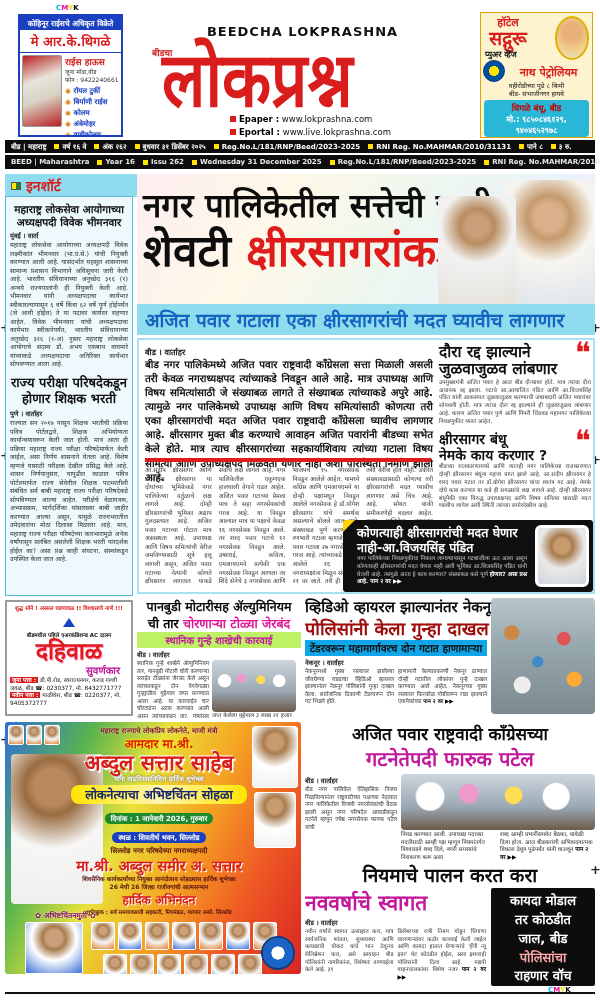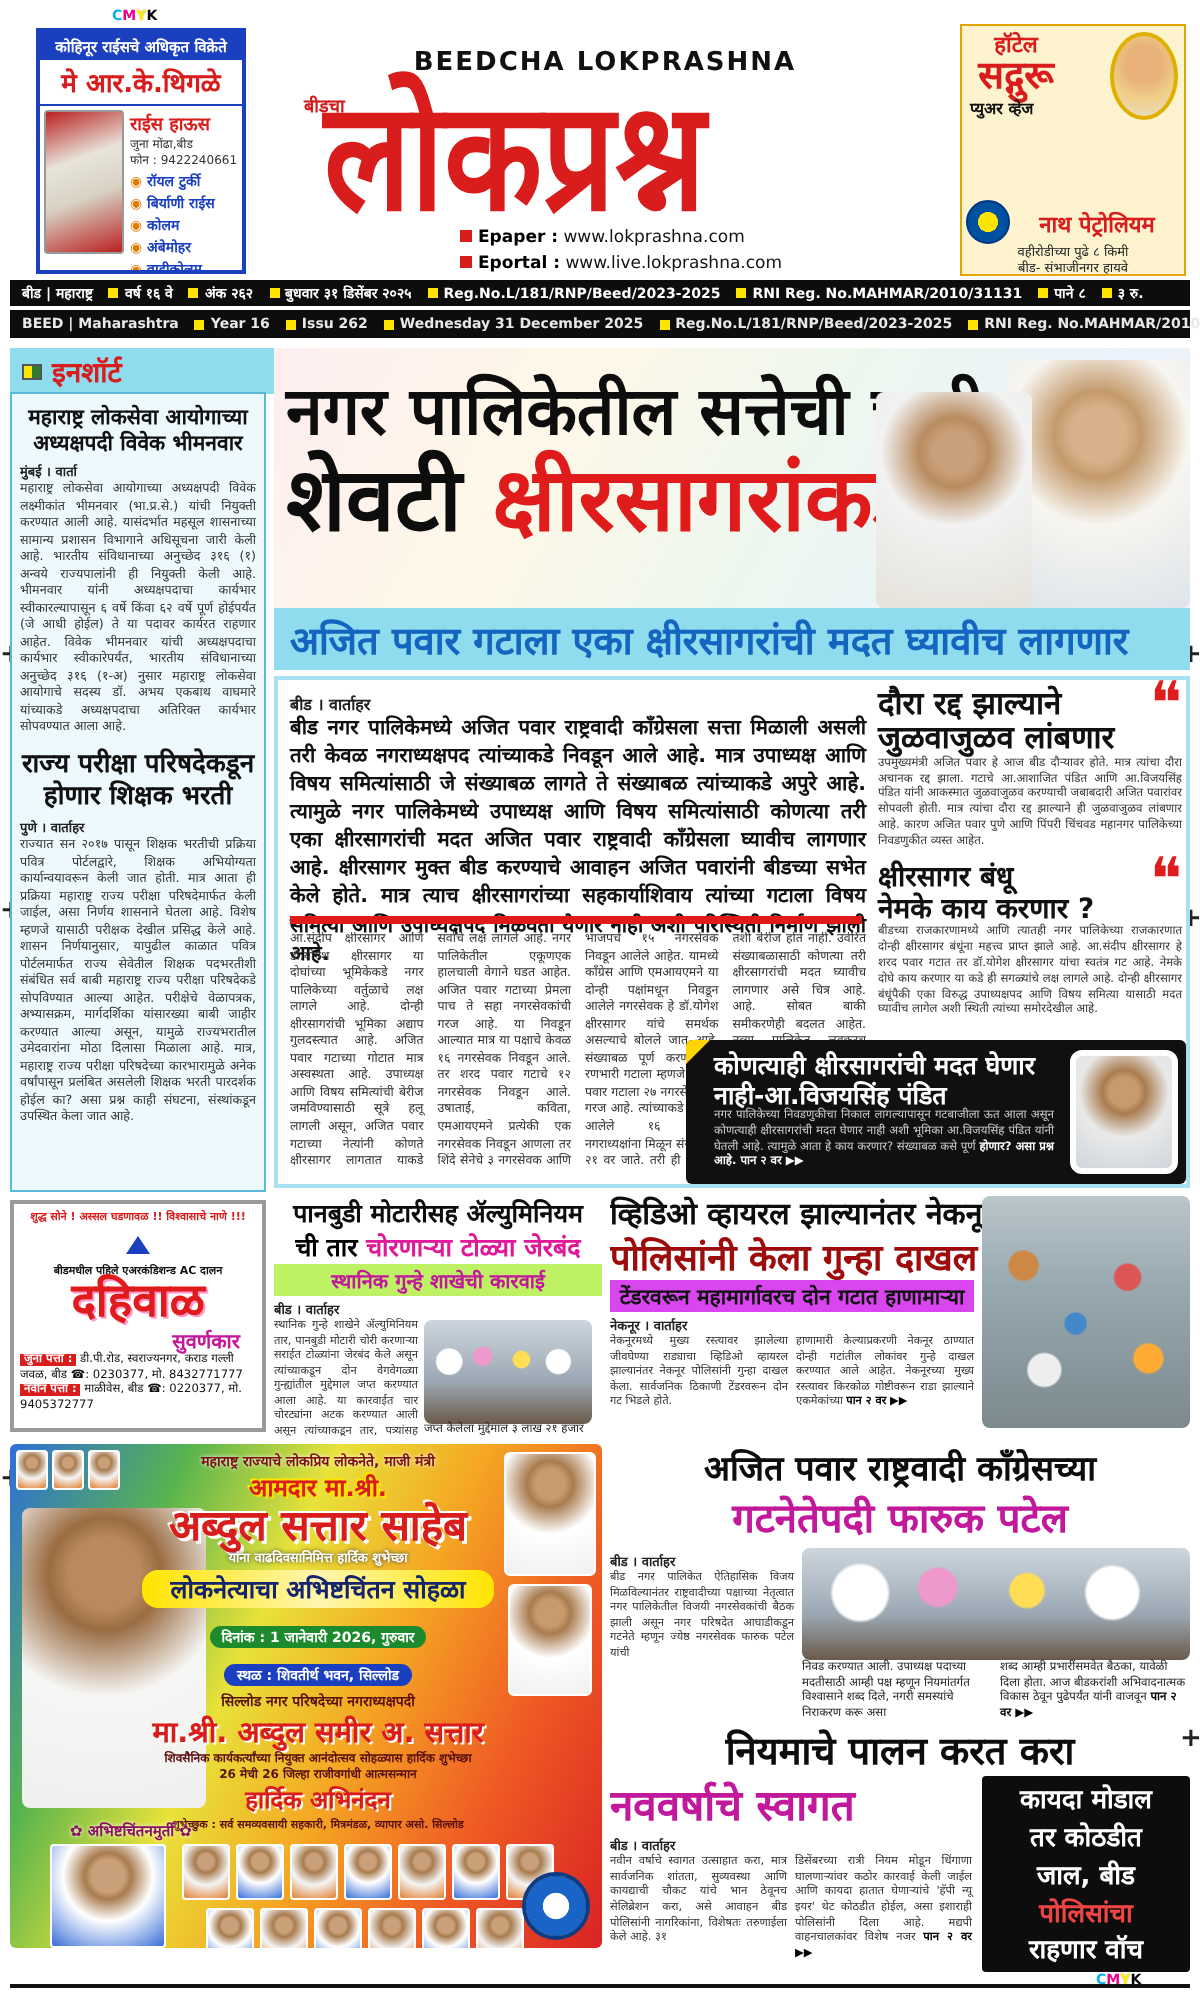--- a/index.html
+++ b/index.html
@@ -101,31 +101,31 @@
   .fold { width:0;height:0; border-top:12px solid #ffd400; border-right:12px solid transparent; }
   .pandit-photo { background:radial-gradient(circle at 50% 32%,#c79b6e 16%,#a97c4f 24%,#e9e9e9 50%,#cfd6dc 100%); border:3px solid #fff; border-radius:6px; }
 
   
   .th-h1 { font-weight:bold; font-size:12.5px; color:#0d0d0d; text-align:center; white-space:nowrap;}
   .th-h2 { font-weight:bold; font-size:12.5px; text-align:center; white-space:nowrap;}
   .th-h2 .mag { color:#e0189a;margin-top:32px; }
   .th-strip { background:#bef264; color:#c2189c; font-weight:bold; font-size:10px; text-align:center; padding:1px 0; }
   .vid-h1 { font-weight:bold; font-size:15px; color:#0d0d0d; text-align:center; white-space:nowrap;}
   .vid-h2 { font-weight:bold; font-size:18px; color:#9d0b0b; text-align:center; white-space:nowrap;}
-  .vid-strip { background:#d946ef; color:#111; font-weight:bold; font-size:10.5px; text-align:center; padding:1px 0; }
+  .vid-strip { background:#0ea5e9; color:#111; font-weight:bold; font-size:10.5px; text-align:center; padding:1px 0; }
   .more { font-weight:bold; color:#000; }
   .caption { font-size:5.8px; color:#222; line-height:1.3; }
 
   
   .fa-h1 { font-weight:bold; font-size:17px; color:#0d0d0d; text-align:center; white-space:nowrap;}
   .fa-h2 { font-weight:bold; font-size:20px; color:#c2189c; text-align:center; white-space:nowrap;}
   .ny-h1 { font-weight:bold; font-size:19px; color:#0d0d0d; white-space:nowrap;}
   .ny-h2 { font-weight:bold; font-size:21px; color:#c2189c; white-space:nowrap;}
   .nybox { background:#0d0d0d; color:#fff; text-align:center; font-weight:bold; font-size:13px; line-height:1.45; border-radius:2px; padding-top:4px;}
-  .nybox .yel { color:#ef4444; }
+  .nybox .yel { color:#fca5a5; }
 
   
   .sattar { background:linear-gradient(115deg,#2e6fd8 0%,#58b44e 22%,#e8e23a 40%,#f5a623 58%,#ef5a24 78%,#d92323 100%); border-radius:3px; }
   .sat-top { color:#7a1010; font-weight:bold; font-size:7px; text-align:center; text-shadow:0 0 2px #fff; }
   .sat-amdar { color:#d91d1d; font-weight:bold; font-size:12px; text-align:center; text-shadow:1px 1px 0 #ffe400,-1px -1px 0 #ffe400; }
   .sat-name { color:#d91d1d; font-weight:bold; font-size:21px; text-align:center; line-height:1.05; text-shadow:1.5px 1.5px 0 #fff,-1px -1px 0 #fff; }
   .sat-wish { color:#fff; font-weight:bold; font-size:6.5px; text-align:center; text-shadow:0 0 2px #333; }
   .sat-sohala { color:#15246b; background:linear-gradient(90deg,#ffe400,#fff6b0,#ffe400); font-weight:bold; font-size:12.5px; text-align:center; border-radius:8px; padding:1px 4px; }
   .pill { color:#fff; font-weight:bold; font-size:7px; border-radius:8px; padding:1px 6px; display:inline-block; }
   .pill.g { background:#1d8a2e; } .pill.b2 { background:#1a3fbf; }
@@ -180,21 +180,21 @@
 
 <div class="abs clip ad-hotel" style="left:480px;top:12px;width:113px;height:126px;">
   <div style="display:flex;align-items:center;gap:20px;">
     <div style="flex:1;">
       <div class="h1">हॉटेल</div>
       <div class="h2">सद्गुरू</div>
       <div class="h3">प्युअर व्हेज</div>
     </div>
     <div class="saint" style="margin:3px 3px 0 0;"></div>
   </div>
-  <div style="display:flex;align-items:center;gap:2px;padding:0 2px;margin-top:40px;">
+  <div style="display:flex;align-items:center;gap:2px;padding:0 2px;">
     <div class="bp-logo"></div>
     <div style="flex:1;">
       <div class="h4">नाथ पेट्रोलियम</div>
     </div>
   </div>
   <div class="h5">वहीरोडीच्या पुढे ८ किमी</div>
   <div class="h5">बीड- संभाजीनगर हायवे</div>
   <div class="cy">
     <div class="nm">थिगळे बंधू, बीड</div>
     <div class="ph">मो.: ९८५०८४६१२९,</div>

